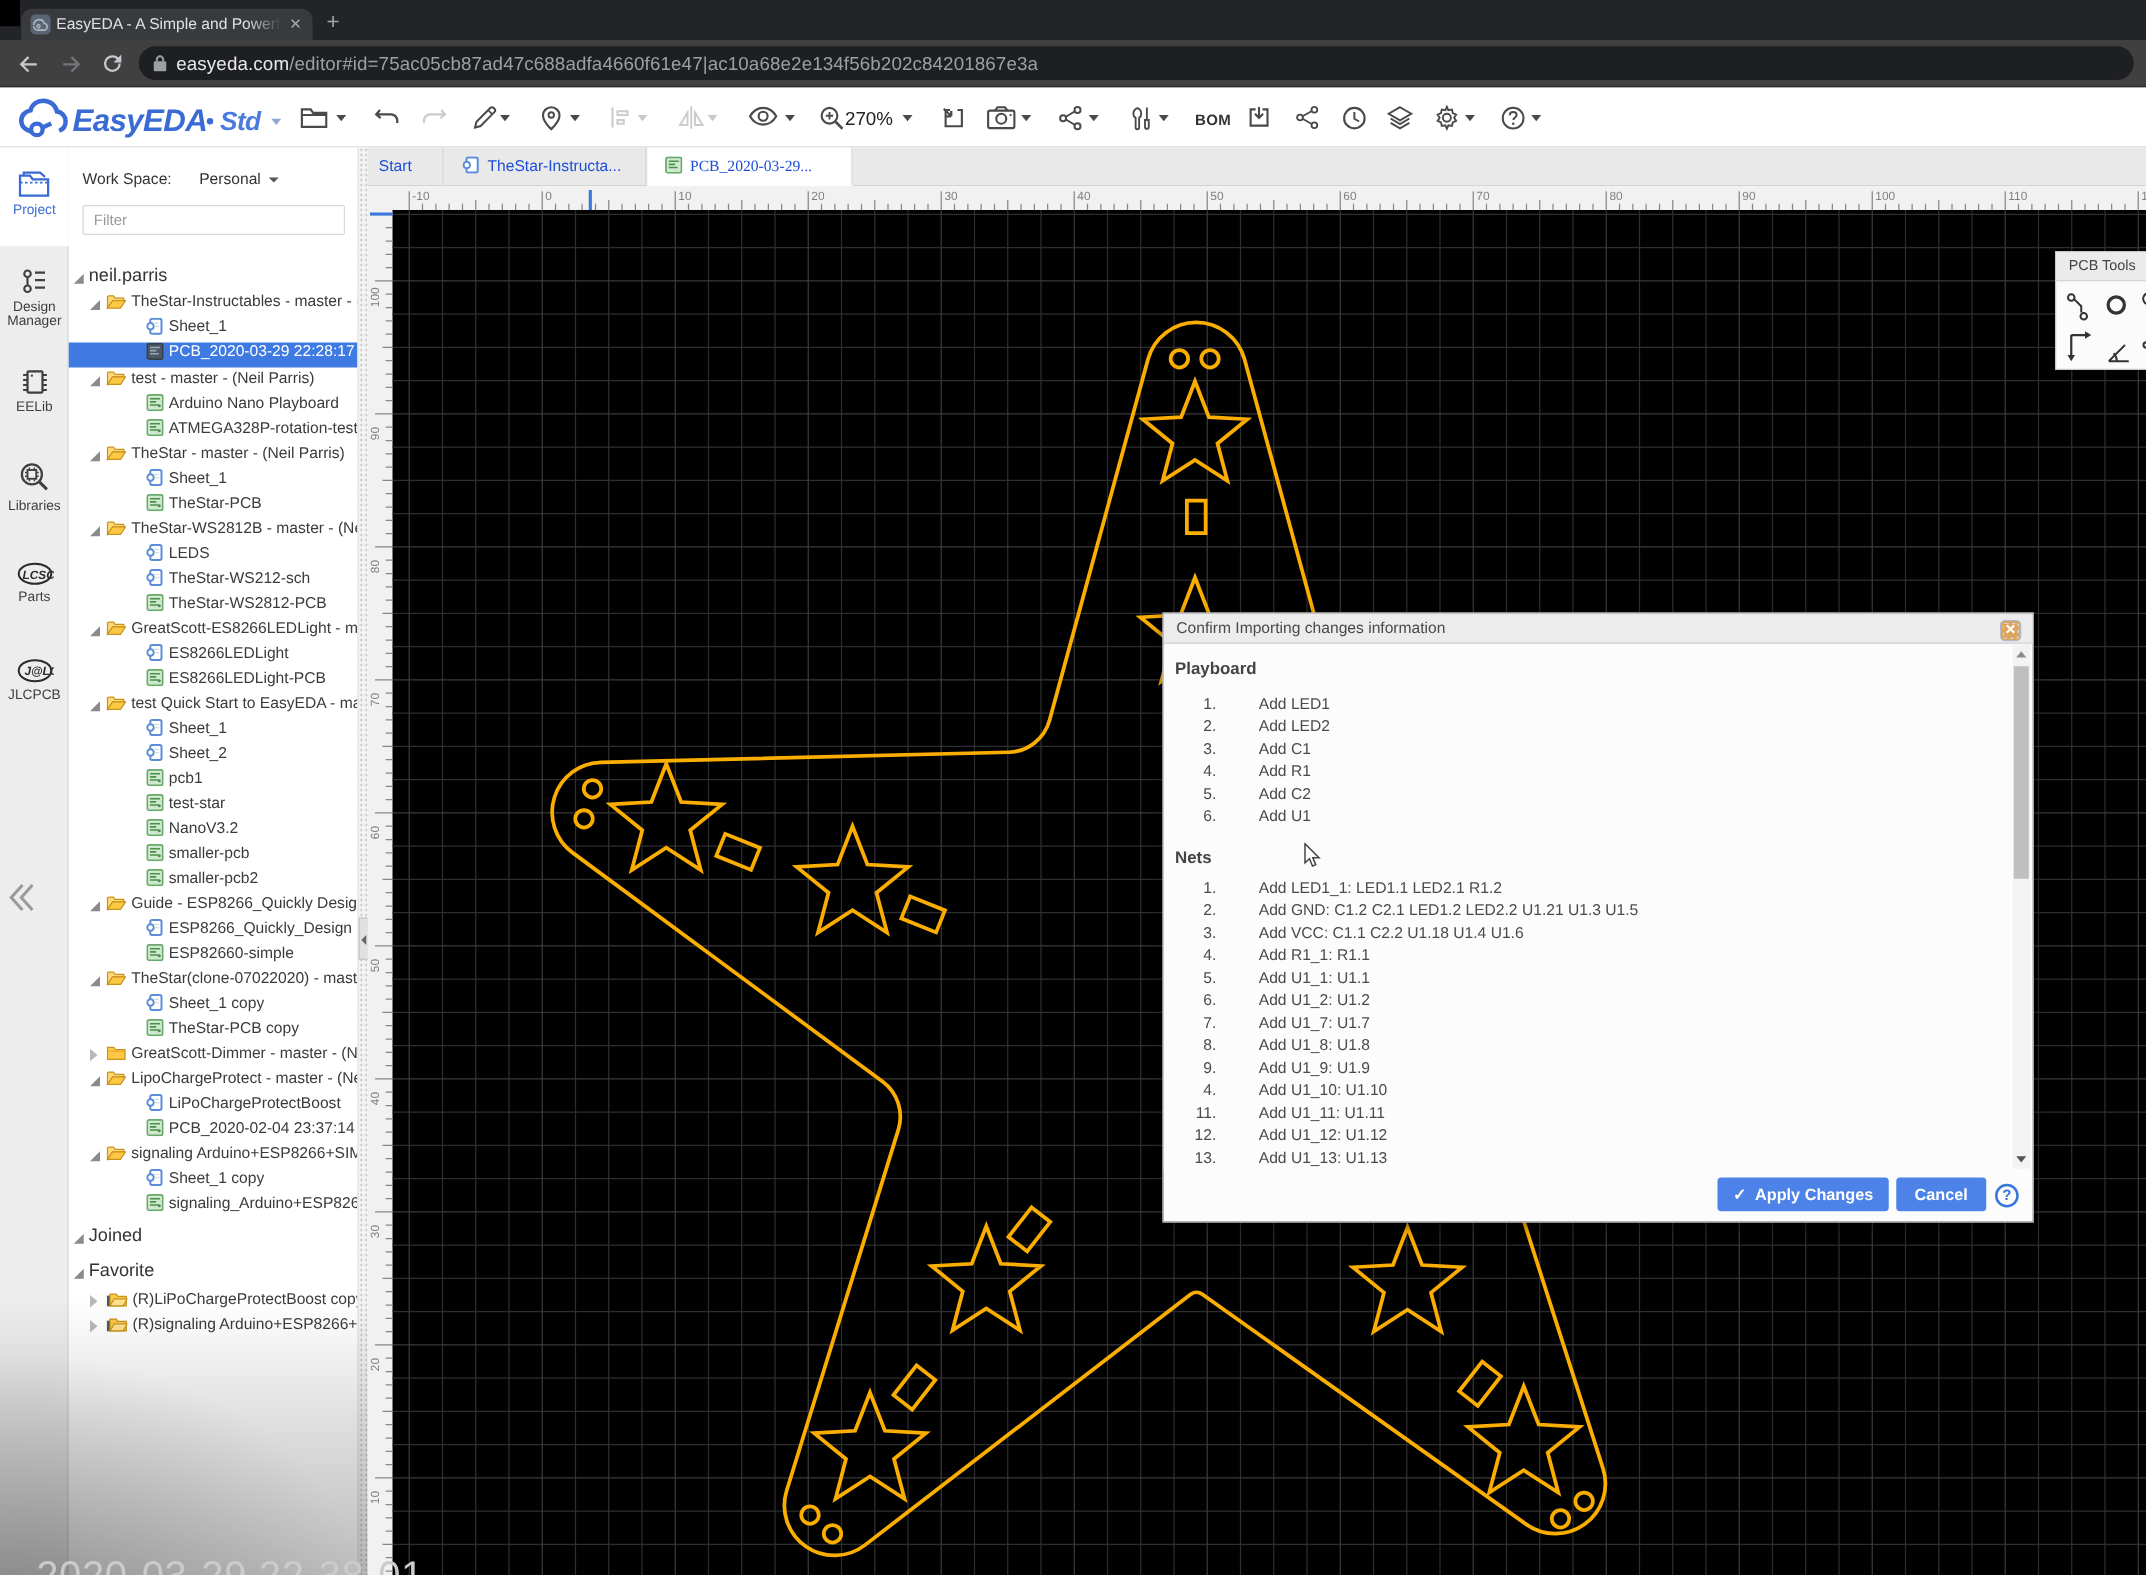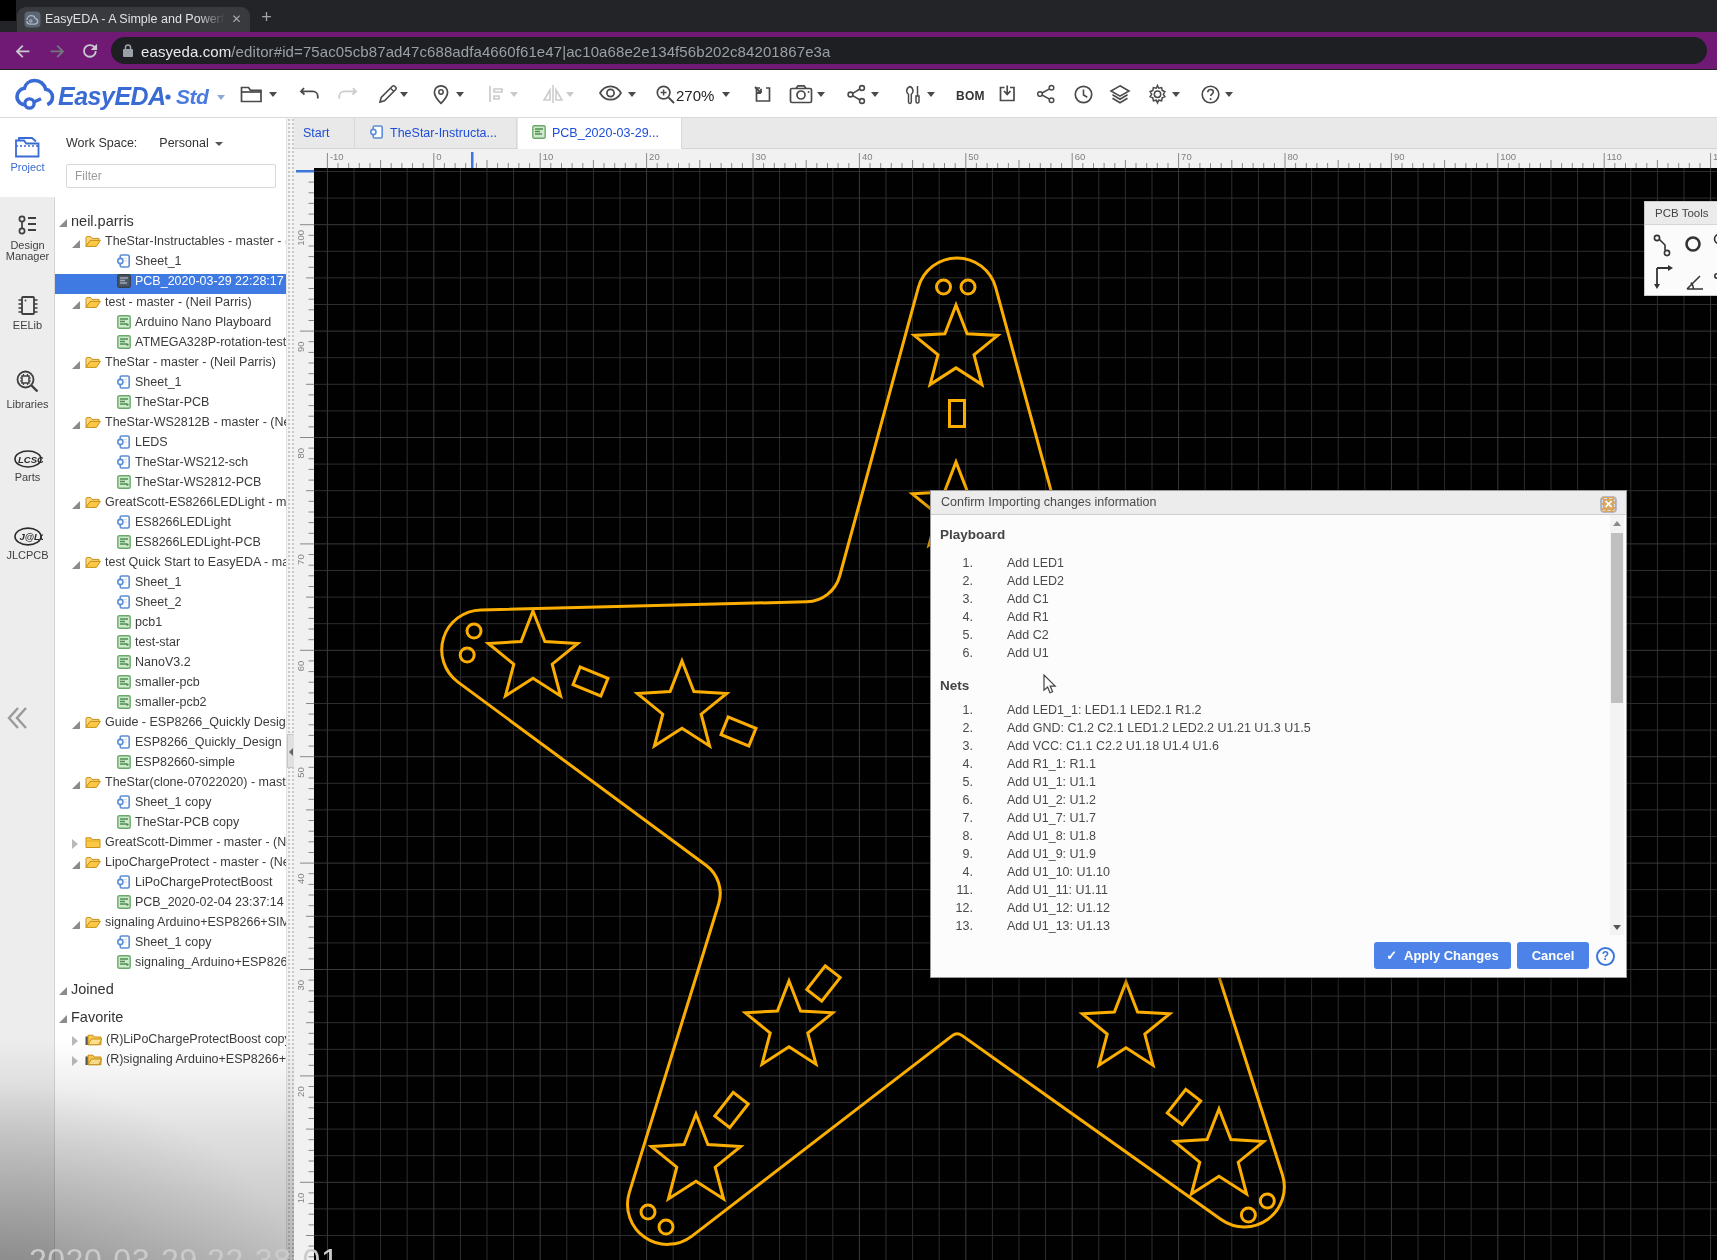--- a/index.html
+++ b/index.html
@@ -8,21 +8,21 @@
 .abs { position:absolute; }
 
 
 #tabstrip { position:absolute; left:0; top:0; width:1717px; height:32px; background:#232427; }
 #tab { position:absolute; left:17px; top:7px; width:233px; height:25px; background:#383a3e; border-radius:9px 9px 0 0; }
 #tab .fav { position:absolute; left:7px; top:4px; }
 #tab .ttl { position:absolute; left:28px; top:5px; width:180px; height:16px; font-size:12.5px; color:#dfe1e5; white-space:nowrap; overflow:hidden; -webkit-mask-image:linear-gradient(to right,#000 85%,transparent); }
 #tab .tx { position:absolute; right:6px; top:5px; width:15px; height:15px; color:#a6abb1; font-size:12px; line-height:15px; text-align:center; }
 #blackcorner { position:absolute; left:0; top:0; width:16px; height:21px; background:#000; }
 #newtab { position:absolute; left:258px; top:9px; width:17px; height:17px; color:#a0a5ab; font-size:18px; line-height:16px; text-align:center; font-weight:400; }
-#urlrow { position:absolute; left:0; top:32px; width:1717px; height:38px; background:#701a75; border-bottom:1px solid #202124; }
+#urlrow { position:absolute; left:0; top:32px; width:1717px; height:38px; background:#404040; border-bottom:1px solid #202124; }
 .navic { position:absolute; top:7px; width:24px; height:24px; }
 #pill { position:absolute; left:111px; top:5px; width:1596px; height:27px; border-radius:14px; background:#1e1f22; }
 #urltext { position:absolute; left:141px; top:11px; font-size:15px; color:#9aa0a6; white-space:nowrap; letter-spacing:0.1px; }
 #urltext b { color:#e8eaed; font-weight:400; }
 
 
 #edabar { position:absolute; left:0; top:70px; width:1717px; height:48px; background:#fff; border-bottom:1px solid #dadada; }
 #edabar .ic { position:absolute; top:14px; }
 .caret { position:absolute; top:22px; width:0; height:0; border-left:4.5px solid transparent; border-right:4.5px solid transparent; border-top:5px solid #4a4a4a; }
 .caret.gray { border-top-color:#c9c9c9; }
@@ -51,21 +51,21 @@
 .sect { font-size:14.5px; color:#333; }
 .sect .stxt { margin-left:16px; }
 .arr-exp { position:absolute; margin-left:-13px; margin-top:6px; width:0; height:0; border-left:8px solid transparent; border-bottom:8px solid #8b8b8b; }
 .sect .arr-exp { position:absolute; left:4px; top:5px; margin:0; }
 .arr-col { position:absolute; margin-left:-13px; margin-top:4px; width:0; height:0; border-top:5px solid transparent; border-bottom:5px solid transparent; border-left:6px solid #b9b9b9; }
 
 
 #docbar { position:absolute; left:294px; top:118px; width:1423px; height:31px; background:#e9e9e9; border-bottom:1px solid #d4d4d4; }
 .dtab { position:absolute; top:0; height:31px; font-size:12.5px; color:#1d4ed8; line-height:30px; border-right:1px solid #d8d8d8; padding:0 14px; }
 .dtab svg { vertical-align:-2px; margin-right:6px; }
-.dtab.active { background:#fff; border-bottom:1px solid #fff; }
+.dtab.active { background:#fff; border-bottom:1px solid #fff;font-family:Liberation Serif, serif; }
 
 
 #hruler { position:absolute; left:294px; top:149px; width:1423px; height:19px; background:#f1f1f1; }
 #vruler { position:absolute; left:294px; top:168px; width:20px; height:1092px; background:#f1f1f1; }
 #rulersvg { position:absolute; left:0; top:0; }
 
 
 #canvas { position:absolute; left:314px; top:168px; width:1403px; height:1092px; background:#010101; overflow:hidden; }
 
 

